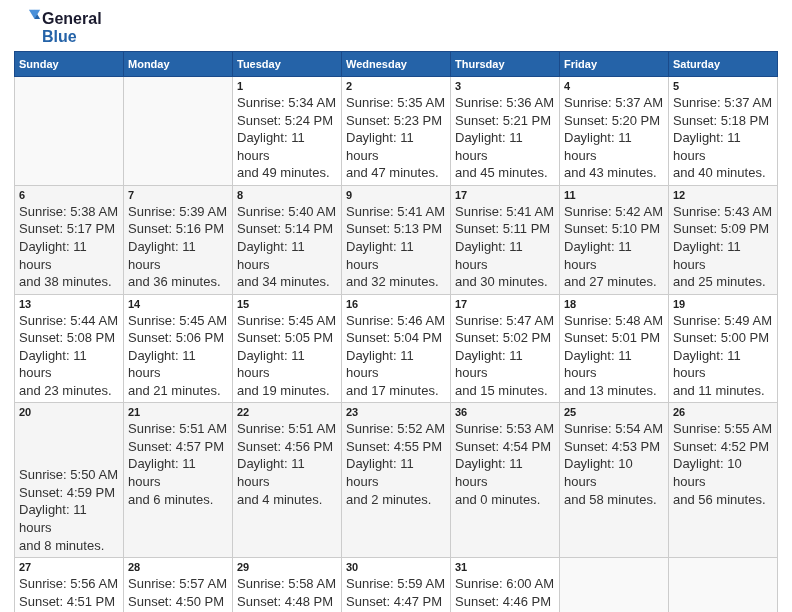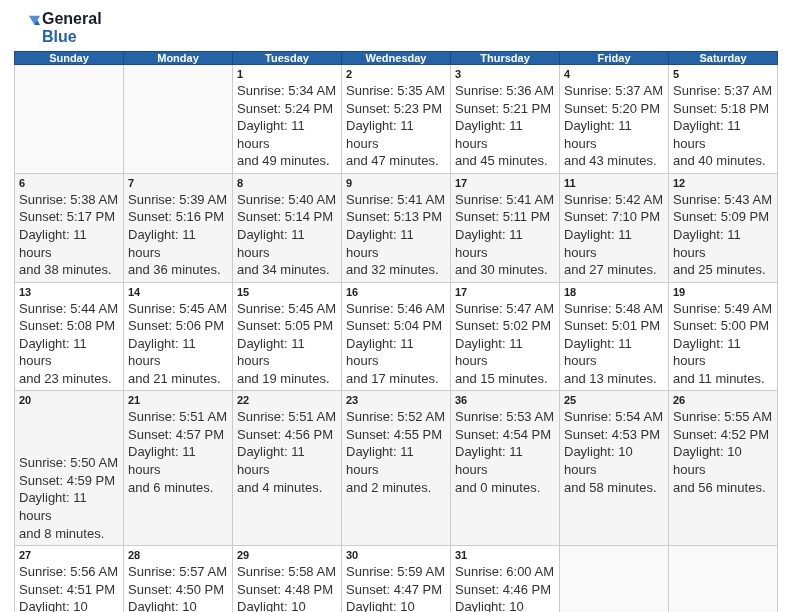--- a/index.html
+++ b/index.html
@@ -15,21 +15,21 @@
       padding: 10px 14px 8px 14px;
     }
     .header-row {
       display: flex;
       justify-content: space-between;
       align-items: flex-start;
       margin-bottom: 6px;
     }
     .logo {
       display: flex;
-      align-items: center;
+      align-items: flex-start;
       gap: 0px;
     }
     .logo-icon {
       width: 28px;
       height: 28px;
       margin-top: -4px;
     }
     .title-block {
       text-align: right;
     }
@@ -47,22 +47,22 @@
     table {
       width: 100%;
       border-collapse: collapse;
       table-layout: fixed;
     }
     thead th {
       background-color: #2563a8;
       color: #fff;
       font-size: 11px;
       font-weight: bold;
-      padding: 0 4px;
-      text-align: center;
+      padding: 6px 4px;
+      text-align: left;
       border: 1px solid #1a4a8a;
     }
     tbody td {
       vertical-align: top;
       border: 1px solid #ccc;
       padding: 3px 4px;
       font-size: 9px;
       color: #333;
       height: 78px;
       background: #fff;
@@ -191,21 +191,21 @@
           <td>
             <span class="day-num">17</span>
             <div class="day-info" style="white-space: pre-line;">Sunrise: 5:41 AM
 Sunset: 5:11 PM
 Daylight: 11 hours
 and 30 minutes.</div>
           </td>
           <td>
             <span class="day-num">11</span>
             <div class="day-info" style="white-space: pre-line;">Sunrise: 5:42 AM
-Sunset: 7:10 PM
+Sunset: 5:10 PM
 Daylight: 11 hours
 and 27 minutes.</div>
           </td>
           <td>
             <span class="day-num">12</span>
             <div class="day-info" style="white-space: pre-line;">Sunrise: 5:43 AM
 Sunset: 5:09 PM
 Daylight: 11 hours
 and 25 minutes.</div>
           </td>

